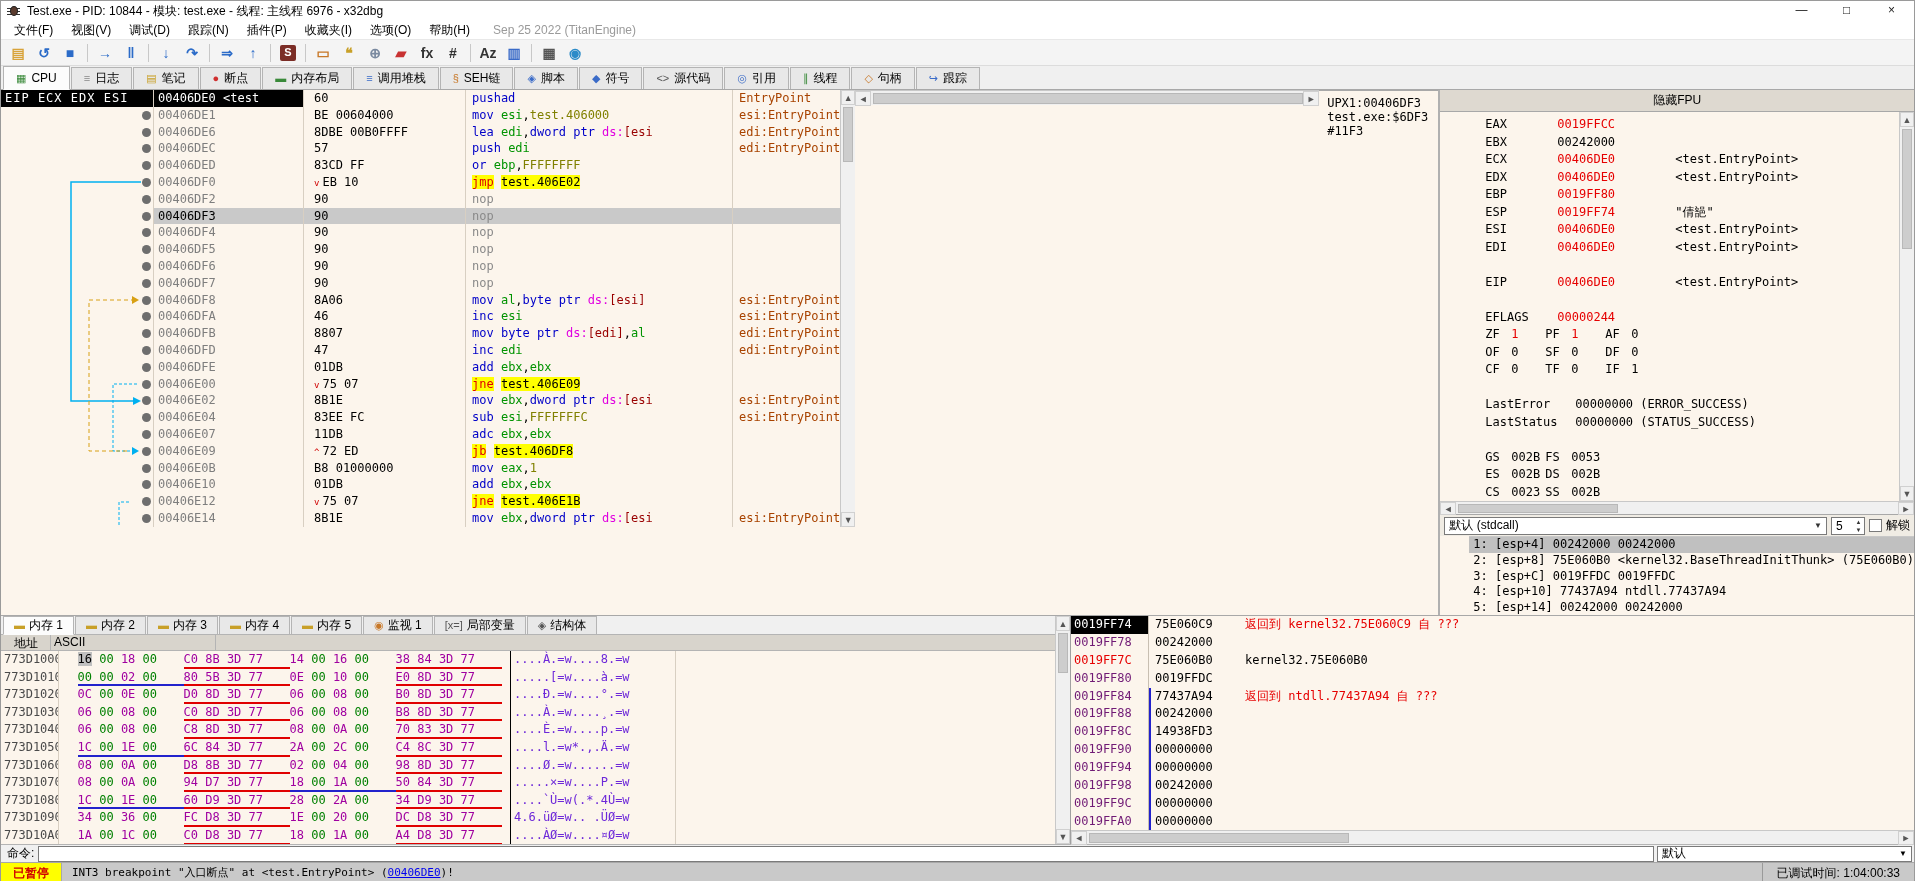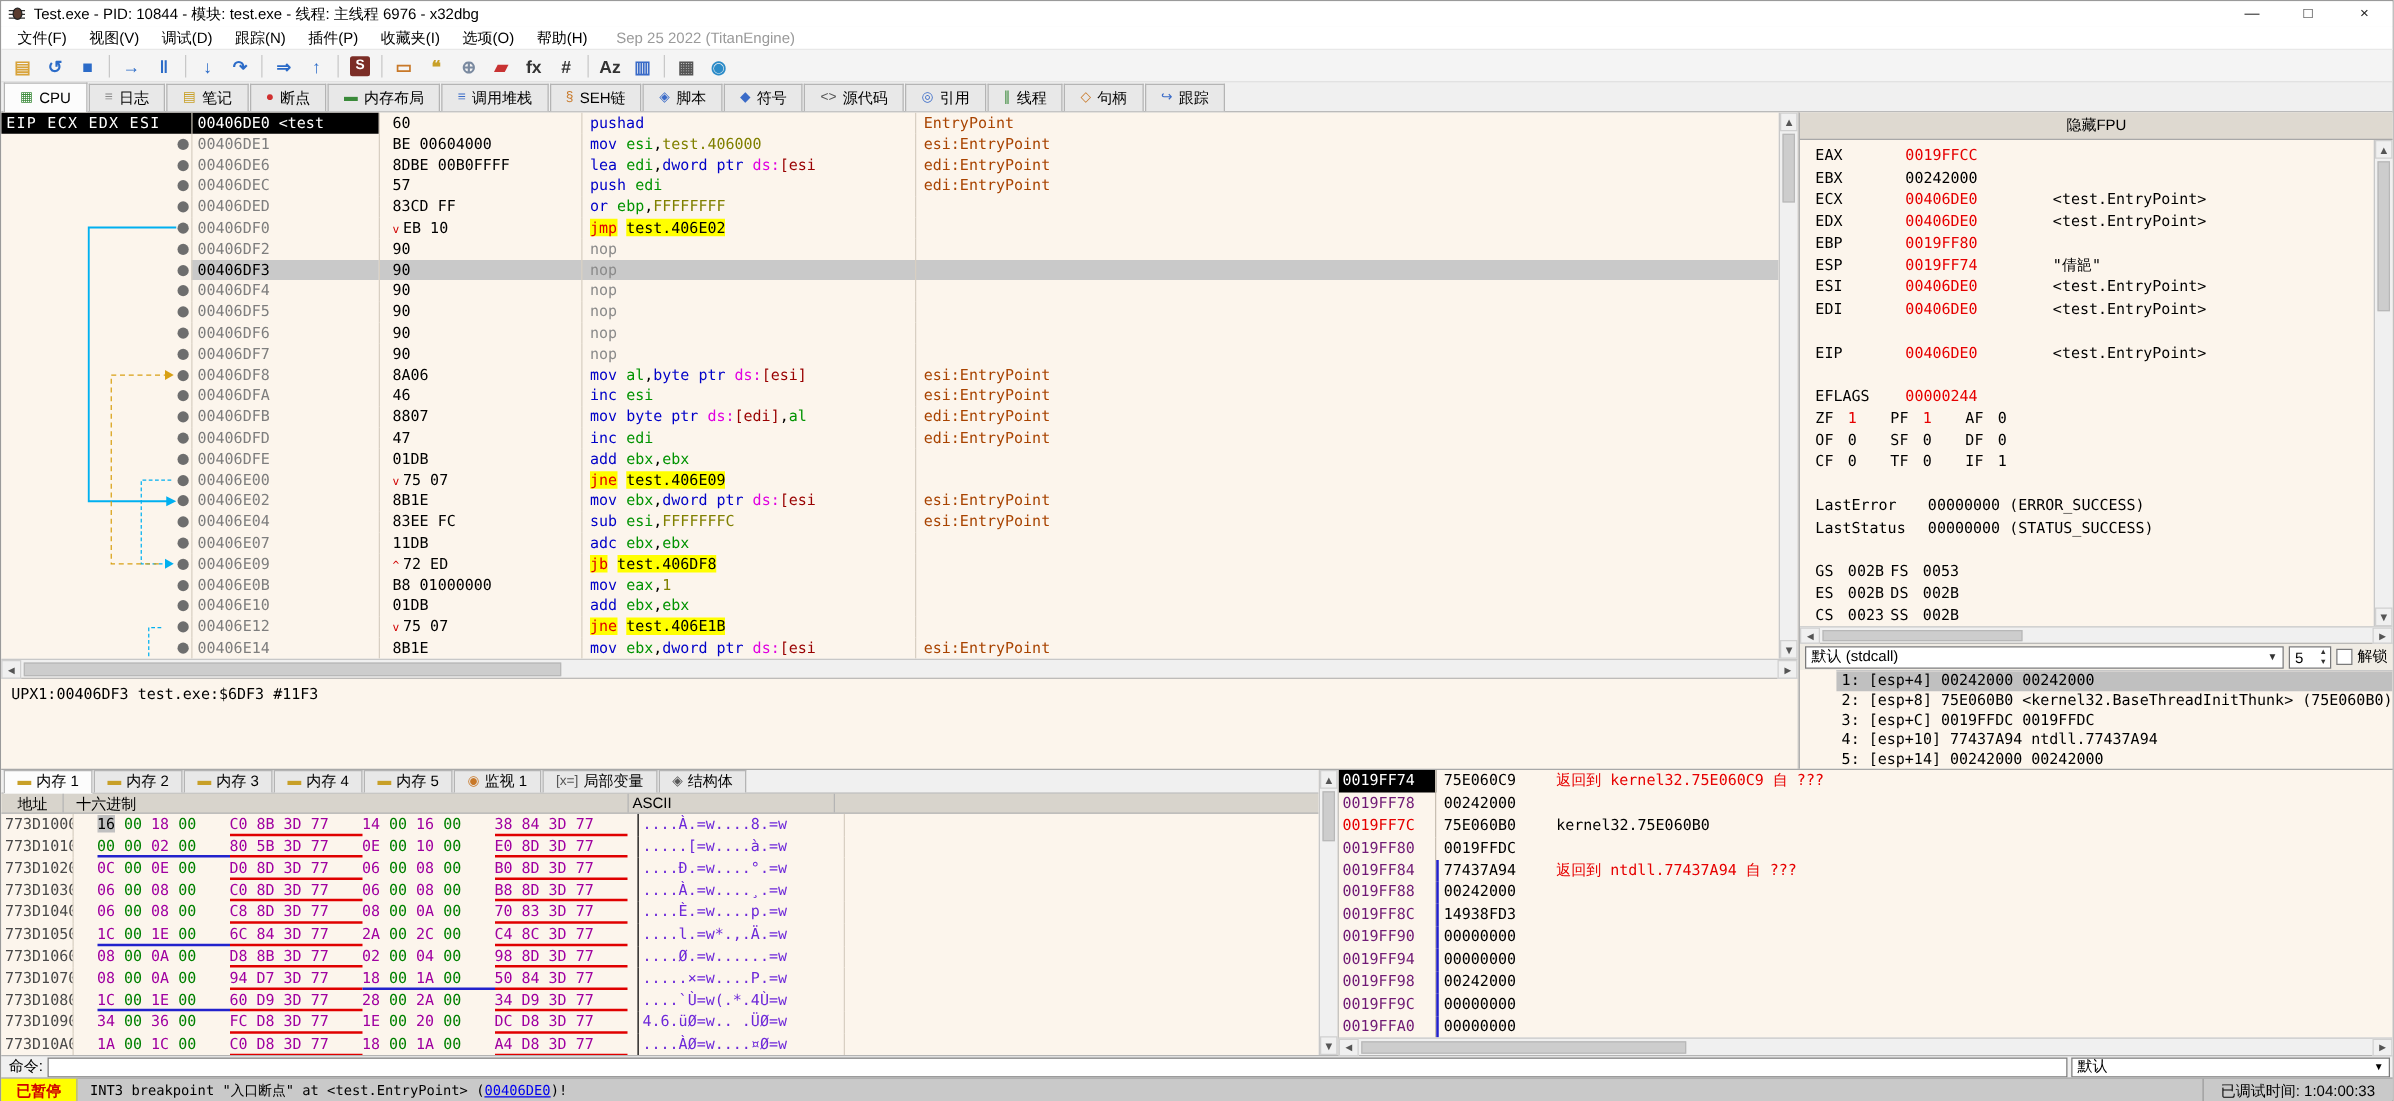--- a/index.html
+++ b/index.html
@@ -31,21 +31,21 @@
   
   .tabbar { height:24px; background:#f0f0f0; display:flex; align-items:flex-end; padding-left:2px; flex:0 0 auto; border-bottom:1px solid #a8a8a8; }
   .vtab { display:inline-flex; align-items:center; gap:5px; height:22px; padding:0 12px; border:1px solid #b4b4b4; border-bottom:none; background:#e8e8e8; margin-right:1px; white-space:nowrap; }
   .vtab.sel { background:#fcfcfc; height:24px; margin-bottom:-1px; border-bottom:1px solid #fcfcfc; }
   .tab-ico { font-size:11px; line-height:1; }
 
   
   .maindock { height:525px; display:flex; flex:0 0 auto; }
 
   
-  .disasm-pane { width:1462px; background:#fcf5ec; display:flex; flex-direction:column; border-right:1px solid #b0b0b0; }
+  .disasm-pane { width:1462px; background:#fcf5ec; display:flex; flex-direction:row; border-right:1px solid #b0b0b0; }
   .disasm-body { display:flex; height:437px; }
   .disasm-rows { flex:1; position:relative; overflow:hidden; }
   .drow { display:flex; height:16.8px; line-height:16.8px; font-family:"DejaVu Sans Mono","Liberation Mono",monospace; font-size:12px; white-space:pre; }
   .c-gutter { width:152px; flex:0 0 auto; position:relative; }
   .c-addr { width:150px; flex:0 0 auto; padding-left:4px; color:#7e7e7e; border-left:1px solid #d8cfc2; overflow:hidden; }
   .c-bytes { width:162px; flex:0 0 auto; padding-left:10px; border-left:1px solid #d8cfc2; overflow:hidden; }
   .c-disasm { width:267px; flex:0 0 auto; padding-left:6px; border-left:1px solid #d8cfc2; overflow:hidden; }
   .c-comment { flex:1; padding-left:6px; border-left:1px solid #d8cfc2; overflow:hidden; }
   .drow.sel .c-addr, .drow.sel .c-bytes, .drow.sel .c-disasm, .drow.sel .c-comment { background:#c9c9c9; }
   .drow.sel .c-addr { color:#000; }
@@ -68,21 +68,21 @@
   .sb-v .btn { height:15px; text-align:center; color:#555; font-size:9px; line-height:14px; border:1px solid #d0d0d0; }
   .sb-v .btn.bot { position:absolute; bottom:0; left:0; right:0; }
   .sb-v .thumb { position:absolute; left:2px; right:2px; background:#cdcdcd; border:1px solid #b8b8b8; }
 
   .infobox { flex:1; border-top:1px solid #a8a8a8; background:#fcf5ec; padding:5px 8px; font-family:"DejaVu Sans Mono","Liberation Mono",monospace; font-size:12px; }
 
   
   .reg-pane { flex:1; background:#fcf5ec; display:flex; flex-direction:column; border-left:1px solid #b0b0b0; }
   .reg-header { height:22px; background:#ded9d0; border-bottom:1px solid #a8a8a8; text-align:center; line-height:21px; flex:0 0 auto; }
   .reg-body { height:389px; display:flex; flex:0 0 auto; }
-  .reg-list { flex:1; padding-top:4px; overflow:hidden; }
+  .reg-list { flex:1; padding-top:4px; overflow:hidden;padding-left:33px; }
   .rrow { height:17.5px; line-height:17.5px; padding-left:12px; font-family:"DejaVu Sans Mono","Liberation Mono",monospace; font-size:12px; white-space:pre; }
   .rname { display:inline-block; width:72px; }
   .rval { display:inline-block; width:118px; }
   .red { color:#e60000; }
   .rpname { display:inline-block; width:90px; }
   .flg { display:inline-block; width:26px; }
   .flgv { display:inline-block; width:34px; }
   .reg-hsb { height:13px; }
   .argsbar { height:22px; display:flex; align-items:center; gap:4px; padding:0 4px; border-top:1px solid #a8a8a8; background:#f0ece4; flex:0 0 auto; }
   .combo { flex:1; height:18px; background:#fff; border:1px solid #7a7a7a; display:flex; align-items:center; padding-left:4px; position:relative; }
@@ -443,21 +443,20 @@
               <span class="tab-ico" style="color: rgb(85, 85, 85);">[x=]</span>
               <span>局部变量</span>
             </span>
             <span class="dtab">
               <span class="tab-ico" style="color: rgb(85, 85, 85);">◈</span>
               <span>结构体</span>
             </span>
           </div>
         <div class="dump-colhdr">
           <span class="dh-addr">地址</span>
-          <span class="dh-hex">十六进制</span>
           <span class="dh-ascii">ASCII</span>
         </div>
         <div id="dump-rows" style="flex:1; overflow:hidden;">
             <div class="dumprow"><div class="d-addr">773D1000</div><div class="d-hex"><span class="hexgroup"><span class="bxx bsel">16</span> <span class="b00">00</span> <span class="bxx">18</span> <span class="b00">00</span></span><span class="hexgroup mk-red"><span class="bxx">C0</span> <span class="bxx">8B</span> <span class="bxx">3D</span> <span class="bxx">77</span></span><span class="hexgroup"><span class="bxx">14</span> <span class="b00">00</span> <span class="bxx">16</span> <span class="b00">00</span></span><span class="hexgroup mk-red"><span class="bxx">38</span> <span class="bxx">84</span> <span class="bxx">3D</span> <span class="bxx">77</span></span></div><div class="d-ascii">....À.=w....8.=w</div></div>
             <div class="dumprow"><div class="d-addr">773D1010</div><div class="d-hex"><span class="hexgroup mk-blue"><span class="b00">00</span> <span class="b00">00</span> <span class="bxx">02</span> <span class="b00">00</span></span><span class="hexgroup mk-red"><span class="bxx">80</span> <span class="bxx">5B</span> <span class="bxx">3D</span> <span class="bxx">77</span></span><span class="hexgroup"><span class="bxx">0E</span> <span class="b00">00</span> <span class="bxx">10</span> <span class="b00">00</span></span><span class="hexgroup mk-red"><span class="bxx">E0</span> <span class="bxx">8D</span> <span class="bxx">3D</span> <span class="bxx">77</span></span></div><div class="d-ascii">.....[=w....à.=w</div></div>
             <div class="dumprow"><div class="d-addr">773D1020</div><div class="d-hex"><span class="hexgroup"><span class="bxx">0C</span> <span class="b00">00</span> <span class="bxx">0E</span> <span class="b00">00</span></span><span class="hexgroup mk-red"><span class="bxx">D0</span> <span class="bxx">8D</span> <span class="bxx">3D</span> <span class="bxx">77</span></span><span class="hexgroup"><span class="bxx">06</span> <span class="b00">00</span> <span class="bxx">08</span> <span class="b00">00</span></span><span class="hexgroup mk-red"><span class="bxx">B0</span> <span class="bxx">8D</span> <span class="bxx">3D</span> <span class="bxx">77</span></span></div><div class="d-ascii">....Ð.=w....°.=w</div></div>
             <div class="dumprow"><div class="d-addr">773D1030</div><div class="d-hex"><span class="hexgroup"><span class="bxx">06</span> <span class="b00">00</span> <span class="bxx">08</span> <span class="b00">00</span></span><span class="hexgroup mk-red"><span class="bxx">C0</span> <span class="bxx">8D</span> <span class="bxx">3D</span> <span class="bxx">77</span></span><span class="hexgroup"><span class="bxx">06</span> <span class="b00">00</span> <span class="bxx">08</span> <span class="b00">00</span></span><span class="hexgroup mk-red"><span class="bxx">B8</span> <span class="bxx">8D</span> <span class="bxx">3D</span> <span class="bxx">77</span></span></div><div class="d-ascii">....À.=w....¸.=w</div></div>
             <div class="dumprow"><div class="d-addr">773D1040</div><div class="d-hex"><span class="hexgroup"><span class="bxx">06</span> <span class="b00">00</span> <span class="bxx">08</span> <span class="b00">00</span></span><span class="hexgroup mk-red"><span class="bxx">C8</span> <span class="bxx">8D</span> <span class="bxx">3D</span> <span class="bxx">77</span></span><span class="hexgroup"><span class="bxx">08</span> <span class="b00">00</span> <span class="bxx">0A</span> <span class="b00">00</span></span><span class="hexgroup mk-red"><span class="bxx">70</span> <span class="bxx">83</span> <span class="bxx">3D</span> <span class="bxx">77</span></span></div><div class="d-ascii">....È.=w....p.=w</div></div>
             <div class="dumprow"><div class="d-addr">773D1050</div><div class="d-hex"><span class="hexgroup mk-blue"><span class="bxx">1C</span> <span class="b00">00</span> <span class="bxx">1E</span> <span class="b00">00</span></span><span class="hexgroup mk-red"><span class="bxx">6C</span> <span class="bxx">84</span> <span class="bxx">3D</span> <span class="bxx">77</span></span><span class="hexgroup"><span class="bxx">2A</span> <span class="b00">00</span> <span class="bxx">2C</span> <span class="b00">00</span></span><span class="hexgroup mk-red"><span class="bxx">C4</span> <span class="bxx">8C</span> <span class="bxx">3D</span> <span class="bxx">77</span></span></div><div class="d-ascii">....l.=w*.,.Ä.=w</div></div>
             <div class="dumprow"><div class="d-addr">773D1060</div><div class="d-hex"><span class="hexgroup"><span class="bxx">08</span> <span class="b00">00</span> <span class="bxx">0A</span> <span class="b00">00</span></span><span class="hexgroup mk-red"><span class="bxx">D8</span> <span class="bxx">8B</span> <span class="bxx">3D</span> <span class="bxx">77</span></span><span class="hexgroup"><span class="bxx">02</span> <span class="b00">00</span> <span class="bxx">04</span> <span class="b00">00</span></span><span class="hexgroup mk-red"><span class="bxx">98</span> <span class="bxx">8D</span> <span class="bxx">3D</span> <span class="bxx">77</span></span></div><div class="d-ascii">....Ø.=w......=w</div></div>

